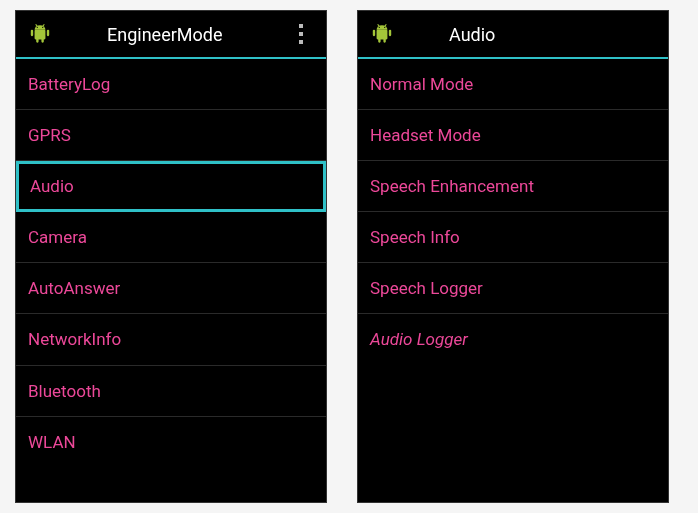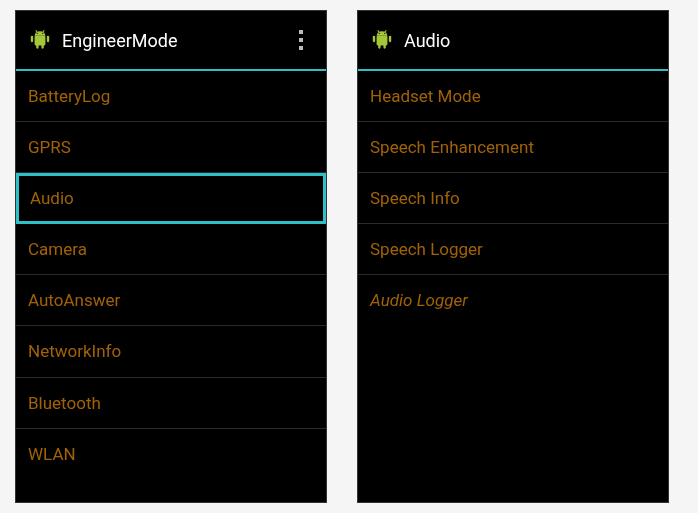--- a/index.html
+++ b/index.html
@@ -15,26 +15,27 @@
   .phone {
     background: #000;
     border: 1px solid #333;
     width: 312px;
     height: 493px;
     overflow: hidden;
     display: flex;
     flex-direction: column;
   }
   .action-bar {
-    height: 60px;
+    height: 48px;
     background: #000;
     display: flex;
     align-items: center;
     padding: 0 10px;
     border-bottom: 2px solid #2fc0c7;
+    gap: 45px;
   }
   .app-icon {
     width: 28px;
     height: 28px;
     display: flex;
     align-items: center;
     justify-content: center;
     margin-right: 8px;
   }
   .app-icon svg { display: block; }
@@ -59,21 +60,21 @@
   .overflow span {
     width: 4px;
     height: 4px;
     background: #bbb;
   }
   .list {
     flex: 1;
     overflow: hidden;
   }
   .list-item {
-    color: #a16207;
+    color: #ec4899;
     font-size: 17px;
     padding: 14px 12px;
     border-bottom: 1px solid #2a2a2a;
     cursor: pointer;
     line-height: 1.3;
   }
   .list-item.selected {
     outline: 3px solid #2fc0c7;
     outline-offset: -3px;
     padding: 14px 12px;
@@ -134,19 +135,20 @@
           <line x1="8" y1="3" x2="9.5" y2="5" stroke="#a4c639" stroke-width="1"></line>
           <line x1="16" y1="3" x2="14.5" y2="5" stroke="#a4c639" stroke-width="1"></line>
         </g>
         <circle cx="9.5" cy="5.8" r="0.6" fill="#000"></circle>
         <circle cx="14.5" cy="5.8" r="0.6" fill="#000"></circle>
       </svg>
     </div>
     <div class="app-title">Audio</div>
   </div>
   <div class="list">
+    <div class="list-item"><span>Normal Mode</span></div>
     <div class="list-item"><span>Headset Mode</span></div>
     <div class="list-item"><span>Speech Enhancement</span></div>
     <div class="list-item"><span>Speech Info</span></div>
     <div class="list-item"><span>Speech Logger</span></div>
     <div class="list-item" style="border-bottom:none;font-style:italic;"><span>Audio Logger</span></div>
   </div>
 </div>
 
 </body></html>

